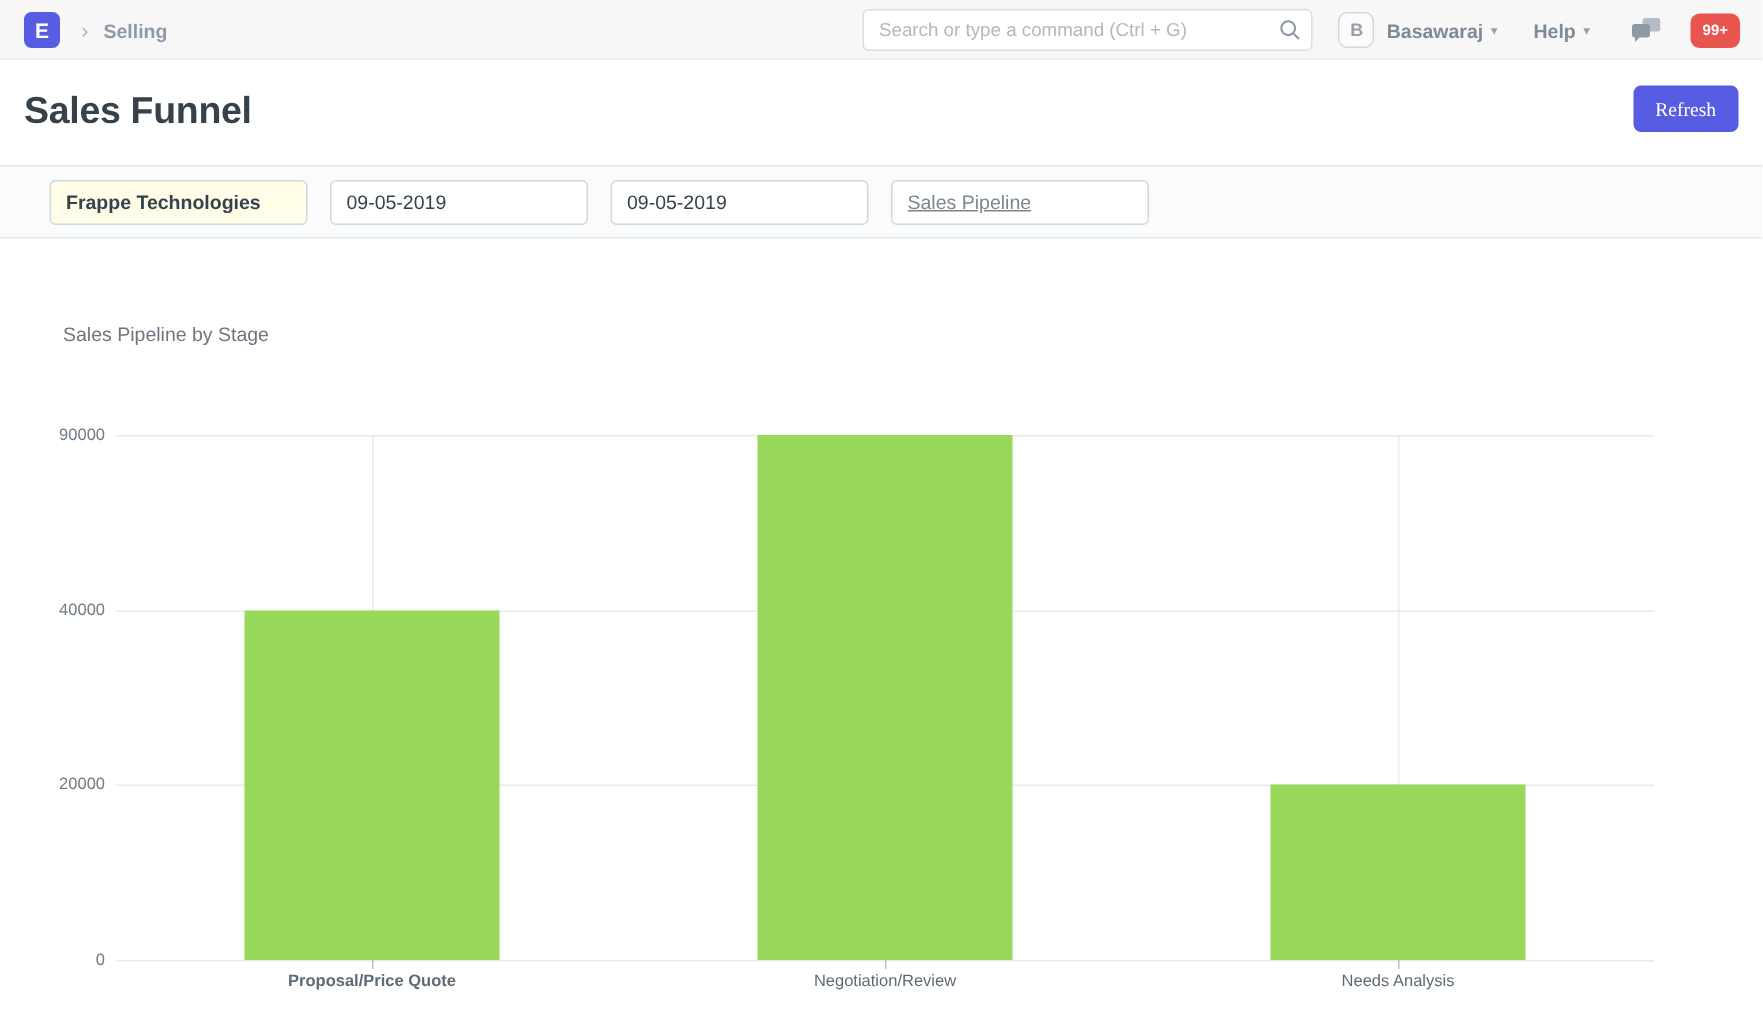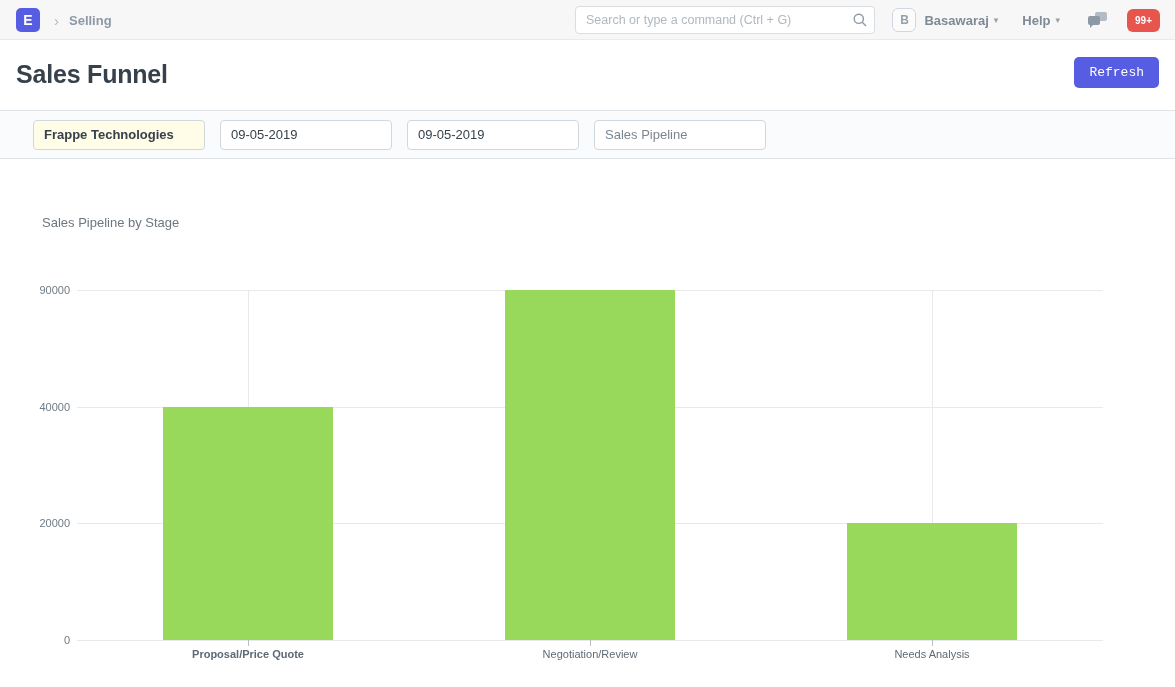--- a/index.html
+++ b/index.html
@@ -38,31 +38,31 @@
   .notif-badge { background:#e8544e; color:#fff; font-size:10px; font-weight:bold;
     padding:3px 8px; border-radius:6px; cursor:pointer; line-height:17px; }
 
   
   .page-head { position:relative; height:70px; background:#fff; }
   .page-title { position:absolute; left:16px; top:20px; font-size:25px;
     font-weight:bold; color:#36414c; letter-spacing:-0.2px; }
   .btn-refresh { position:absolute; right:16px; top:17px; height:31px;
     padding:1px 15px; background:#575de2; color:#fff; font-size:13px;
     border:none; border-radius:5px; cursor:pointer;
-    font-family:Liberation Mono, monospace; }
+    font-family:Liberation Serif, serif; }
 
   
   .filter-bar { height:49px; background:#fafbfc; border-top:1px solid #dfe4e9;
     border-bottom:1px solid #dfe4e9; display:flex; align-items:center;
     padding-left:33px; gap:15px; }
   .filter-bar input { width:172px; height:30px; border:1px solid #d1d8dd;
     border-radius:4px; background:#fff; padding:0 10px; font-size:13px;
     color:#36414c; font-family:"Liberation Sans", sans-serif; }
   .filter-company { background:#fffce7 !important; font-weight:bold; }
-  .filter-chart-type { color:#7c8691 !important; }
+  .filter-chart-type { color:#7c8691 !important;text-decoration:underline; }
 
   
   .chart-section { position:relative; height:528px; background:#fff; }
   .chart-title { position:absolute; left:42px; top:56px; font-size:13px;
     color:#6c7680; }
   .gridline-h { position:absolute; height:1px; background:#e7e9eb; }
   .gridline-v { position:absolute; width:1px; background:#e7e9eb; }
   .ytick-label { position:absolute; width:60px; text-align:right;
     font-size:11px; color:#6f7b85; }
   .xtick { position:absolute; width:1px; height:6px; background:#b7bfc6; }

